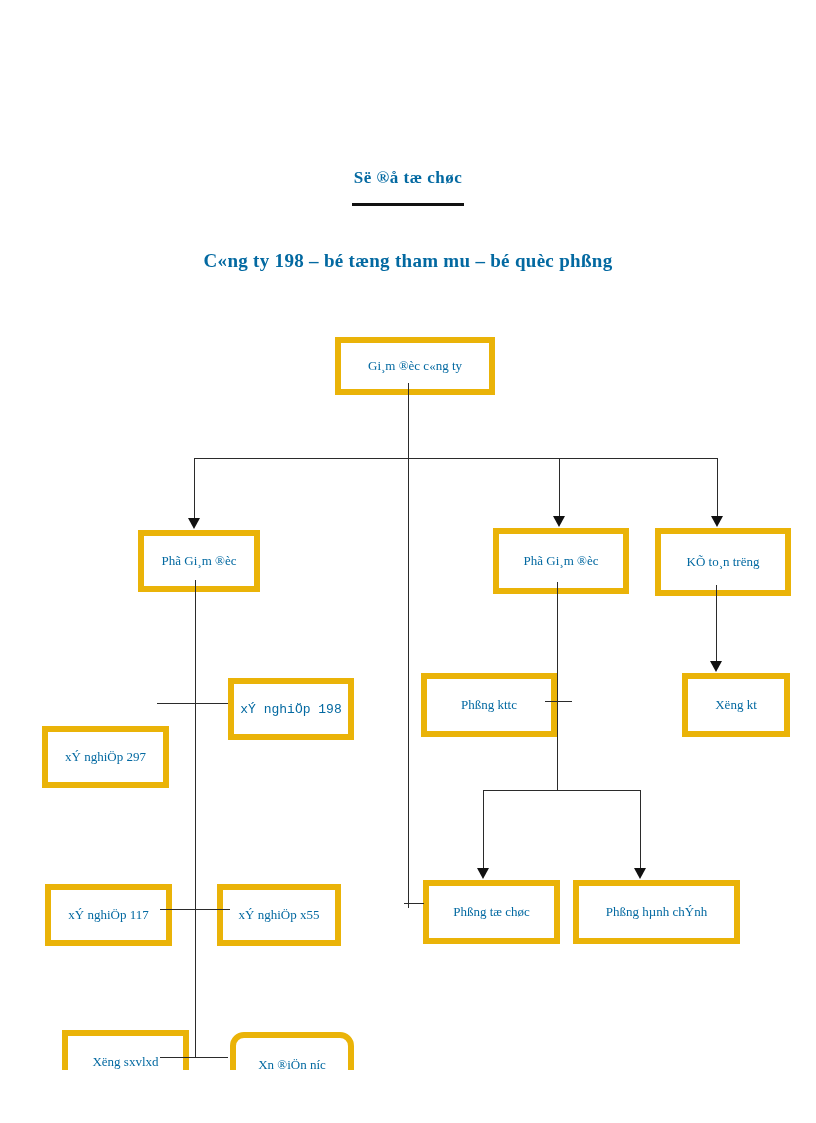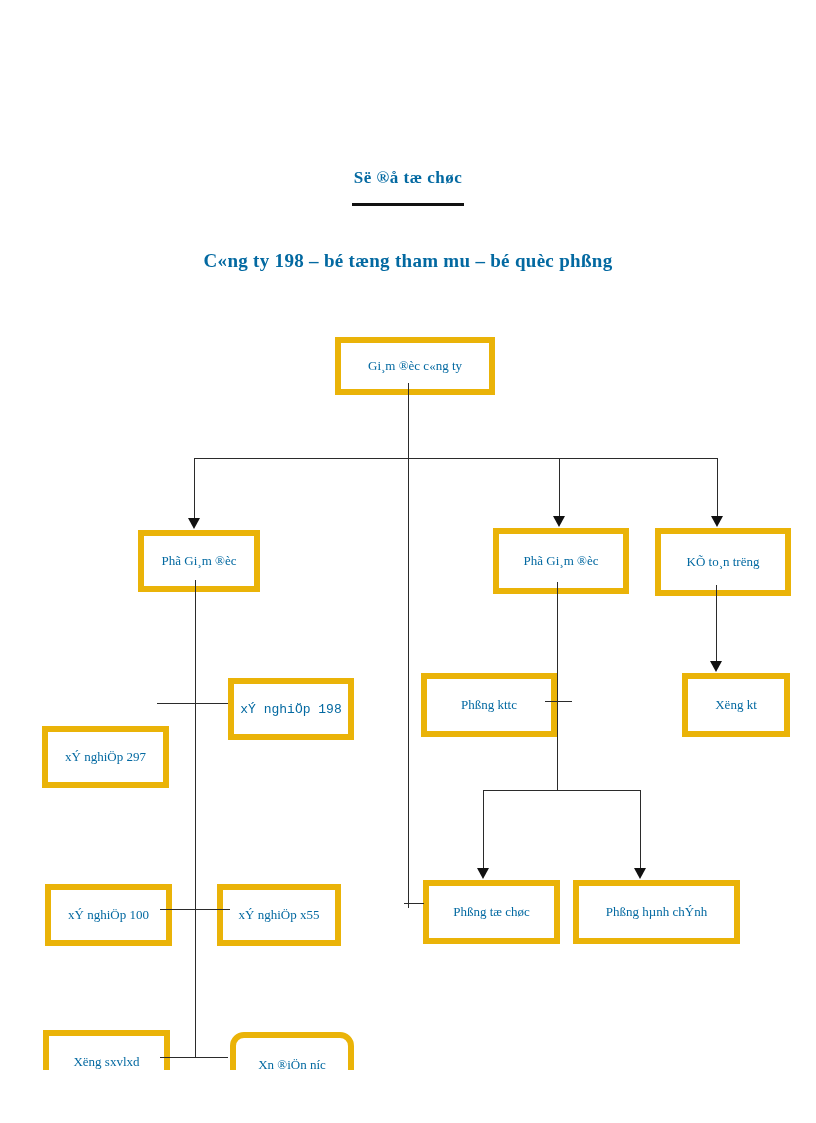--- a/index.html
+++ b/index.html
@@ -66,25 +66,25 @@
 
   <div class="node" style="left:421px;top:673px;width:124px;height:52px;">Phßng kttc</div>
 
 
   <div class="node" style="left:682px;top:673px;width:96px;height:52px;">Xëng kt</div>
 
   <div class="node" style="left:42px;top:678px;width:115px;height:50px;margin-top:48px;">xÝ nghiÖp 297</div>
 
   <div class="node" style="left:228px;top:678px;width:114px;height:50px;font-family:Liberation Mono, monospace;">xÝ nghiÖp 198</div>
 
-  <div class="node" style="left:45px;top:884px;width:115px;height:50px;">xÝ nghiÖp 100</div>
+  <div class="node" style="left:45px;top:884px;width:115px;height:50px;">xÝ nghiÖp 117</div>
 
   <div class="node" style="left:217px;top:884px;width:112px;height:50px;">xÝ nghiÖp x55</div>
 
-  <div class="node" style="left:43px;top:1030px;width:115px;height:52px;">Xëng sxvlxd</div>
+  <div class="node" style="left:62px;top:1030px;width:115px;height:52px;">Xëng sxvlxd</div>
 
   <div class="node" style="left:230px;top:1032px;width:112px;height:53px;border-radius:14px;">Xn ®iÖn níc</div>
 
   <div class="node" style="left:573px;top:880px;width:155px;height:52px;">Phßng hµnh chÝnh</div>
 
   <div class="node" style="left:423px;top:880px;width:125px;height:52px;">Phßng tæ chøc</div>
 
   <div class="vline" style="left:408px;top:383px;height:525px;"></div>
   <div class="hline" style="left:404px;top:903px;width:20px;"></div>
 

